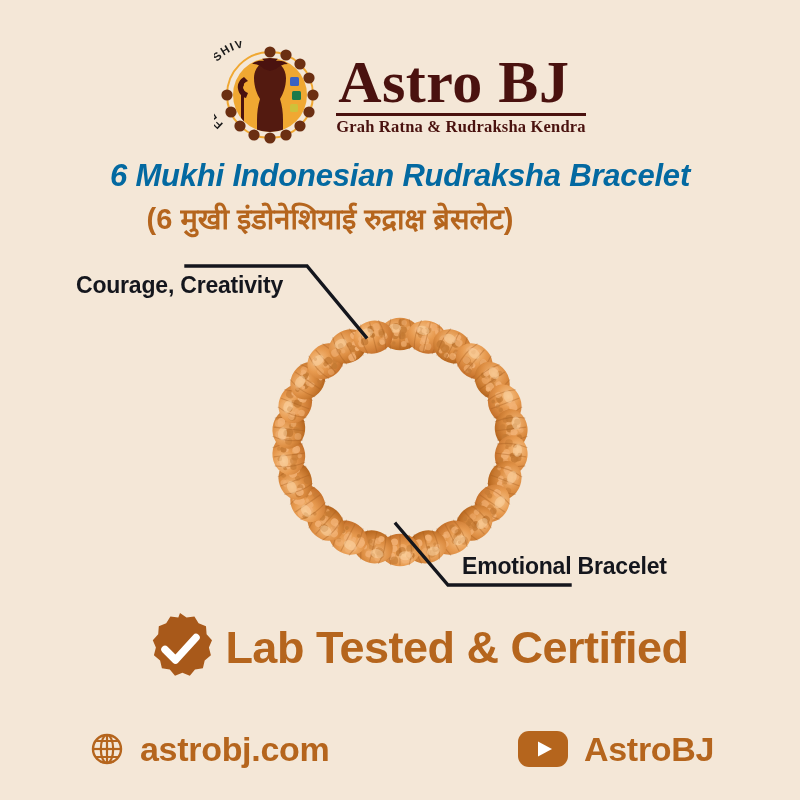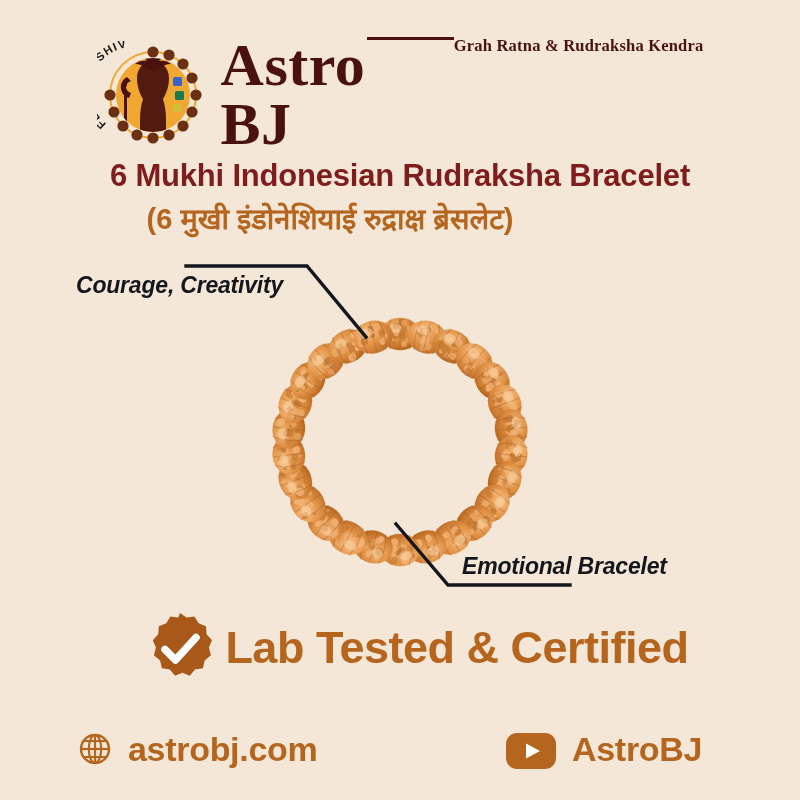--- a/index.html
+++ b/index.html
@@ -35,21 +35,21 @@
   }
   .emblem {
     position: relative;
     width: 108px;
     height: 106px;
     flex: 0 0 auto;
   }
   .emblem svg { display: block; }
   .wordmark {
     display: flex;
-    flex-direction: row;
+    flex-direction: column;
     align-items: flex-start;
     margin-top: 2px;
   }
   .wordmark-main {
     font-family: "Liberation Serif", serif;
     font-weight: bold;
     font-size: 60px;
     line-height: 0.98;
     color: #4a120f;
     letter-spacing: 0.5px;
@@ -72,21 +72,22 @@
   }
 
   
   .title-en {
     position: absolute;
     left: 0; top: 158px;
     width: 800px;
     text-align: center;
     font-size: 31px;
     font-weight: bold;
-    color: #7f1d1d;
+    font-style: italic;
+    color: #0369a1;
     letter-spacing: -0.2px;
   }
   .title-hi {
     position: absolute;
     left: 0; top: 198px;
     width: 660px;
     text-align: center;
     font-size: 29px;
     font-weight: bold;
     color: #b5651d;
@@ -99,21 +100,20 @@
     left: 0; top: 240px;
     width: 800px;
     height: 370px;
   }
   #product-area svg { display: block; }
 
   
   .callout {
     position: absolute;
     font-size: 23px;
-    font-style: italic;
     font-weight: bold;
     color: #14161d;
     white-space: nowrap;
     letter-spacing: -0.2px;
   }
   #callout-courage { left: 76px; top: 272px; }
   #callout-emotional { left: 462px; top: 553px; }
 
   
   .cert-bar {
@@ -131,33 +131,33 @@
   .cert-text {
     font-size: 45px;
     font-weight: bold;
     color: #b5651d;
     letter-spacing: -0.5px;
   }
 
   
   .footer {
     position: absolute;
-    left: 0; top: 714px;
+    left: 12px; top: 714px;
     width: 637px;
     height: 70px;
     display: flex;
     align-items: center;
   }
   .footer-item {
     display: flex;
     align-items: center;
     gap: 16px;
   }
   #footer-web { position: absolute; left: 78px; }
-  #footer-yt  { position: absolute; left: 506px; align-items: flex-end; }
+  #footer-yt  { position: absolute; left: 506px; }
   .footer-icon { flex: 0 0 auto; display: flex; align-items: center; }
   .footer-icon svg { display: block; }
   .footer-label {
     font-size: 34px;
     font-weight: bold;
     color: #b5651d;
     letter-spacing: -0.3px;
   }
 </style>
 </head>

